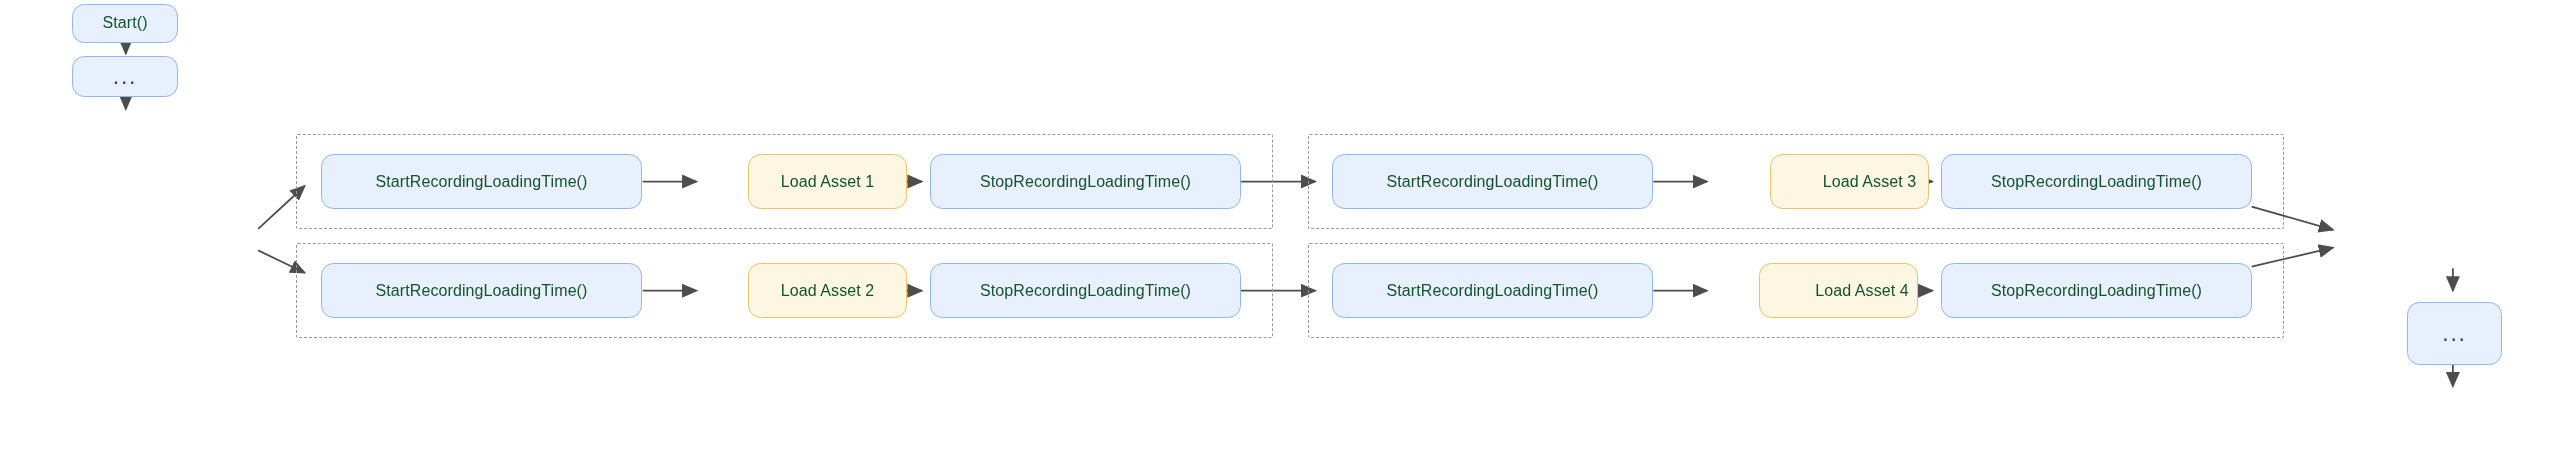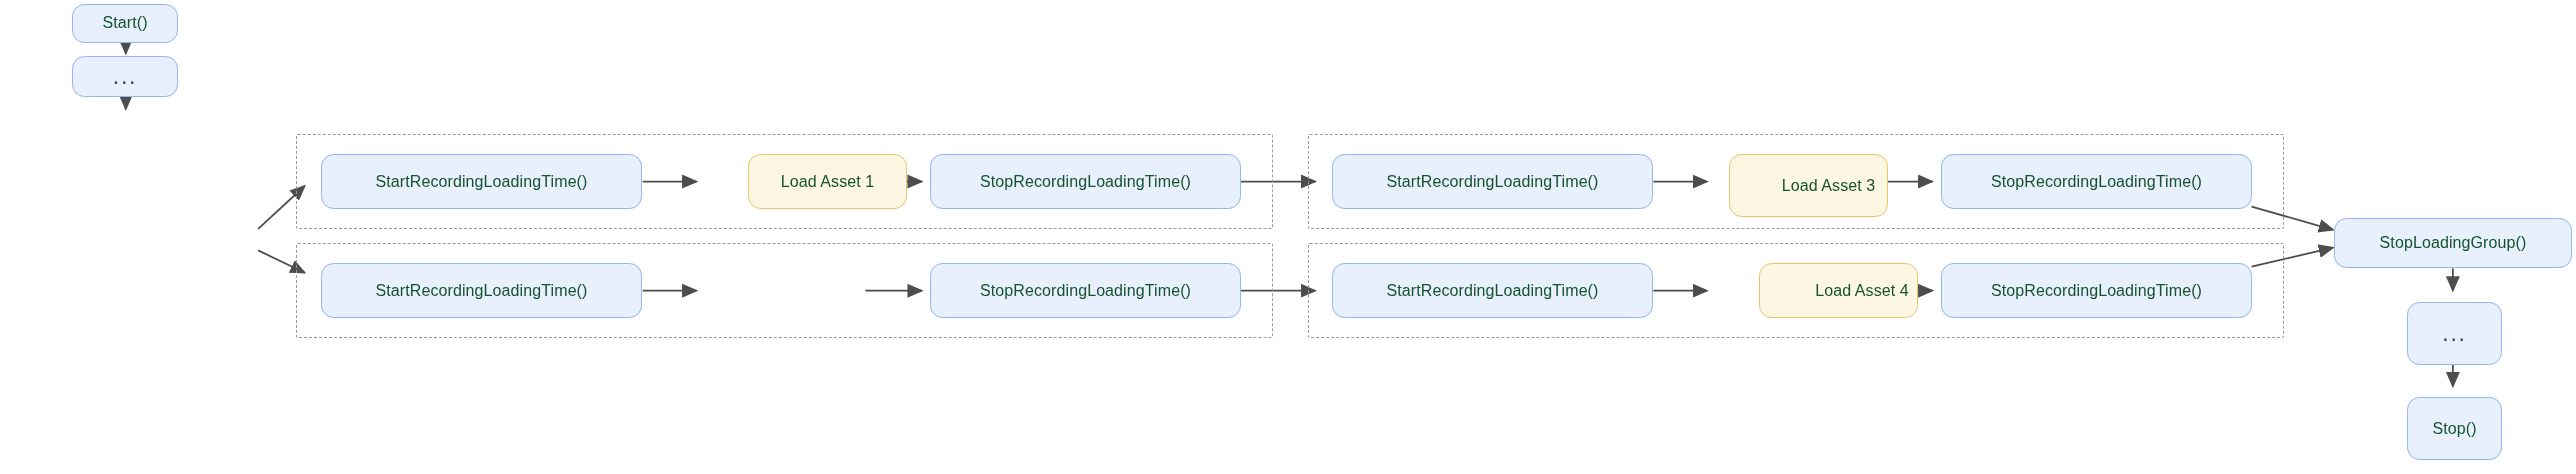--- a/index.html
+++ b/index.html
@@ -128,50 +128,47 @@
   <div class="node yellow" style="left:704px; top:154px; width:159px; height:55px;">
     <span>Load Asset 1</span>
   </div>
   <div class="node blue" style="left:930px; top:154px; width:311px; height:55px;">
     <span>StopRecordingLoadingTime()</span>
   </div>
 
   <div class="node blue" style="left:321px; top:263px; width:321px; height:55px;">
     <span>StartRecordingLoadingTime()</span>
   </div>
+  <div class="node yellow" style="left:704px; top:263px; width:159px; height:55px;">
+    <span>Load Asset 2</span>
+  </div>
   <div class="node blue" style="left:930px; top:263px; width:311px; height:55px;">
     <span>StopRecordingLoadingTime()</span>
   </div>
 
   <div class="node blue" style="left:1332px; top:154px; width:321px; height:55px;">
     <span>StartRecordingLoadingTime()</span>
   </div>
-  <div class="node yellow" style="left:1685px; top:154px; width:159px; height:63px;padding-left:40px;">
+  <div class="node yellow" style="left:1726px; top:154px; width:159px; height:55px;padding-left:40px;">
     <span>Load Asset 3</span>
   </div>
   <div class="node blue" style="left:1941px; top:154px; width:311px; height:55px;">
     <span>StopRecordingLoadingTime()</span>
   </div>
 
   <div class="node blue" style="left:1332px; top:263px; width:321px; height:55px;">
     <span>StartRecordingLoadingTime()</span>
   </div>
   <div class="node yellow" style="left:1715px; top:263px; width:159px; height:55px;padding-left:47px;">
     <span>Load Asset 4</span>
   </div>
   <div class="node blue" style="left:1941px; top:263px; width:311px; height:55px;">
     <span>StopRecordingLoadingTime()</span>
   </div>
 
-  <div class="node blue" style="left:2334px; top:218px; width:238px; height:50px;">
-    <span>StopLoadingGroup()</span>
-  </div>
 
   <div class="node blue ellipsis" style="left:2407px; top:302px; width:95px; height:63px;">
     <span>...</span>
   </div>
 
-  <div class="node blue" style="left:2407px; top:397px; width:95px; height:63px;">
-    <span>Stop()</span>
-  </div>
 
 </div>
 
 
 </body></html>

